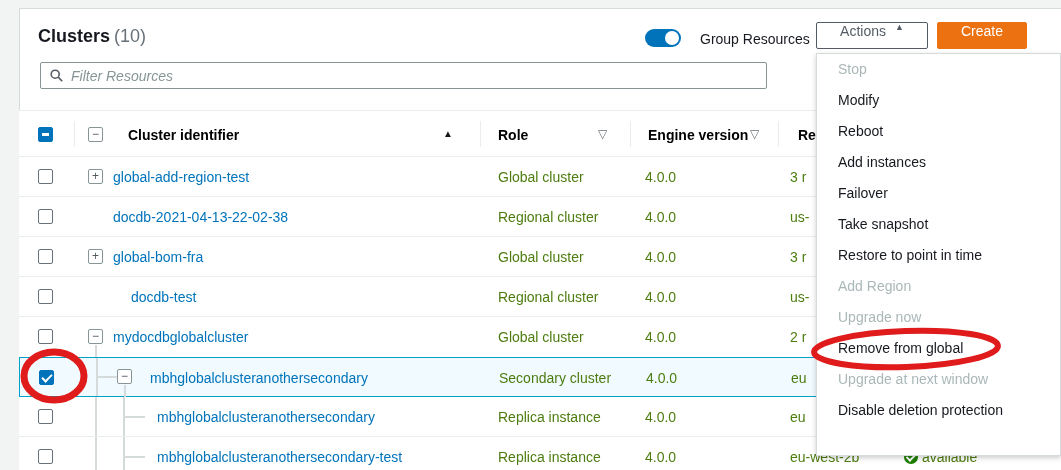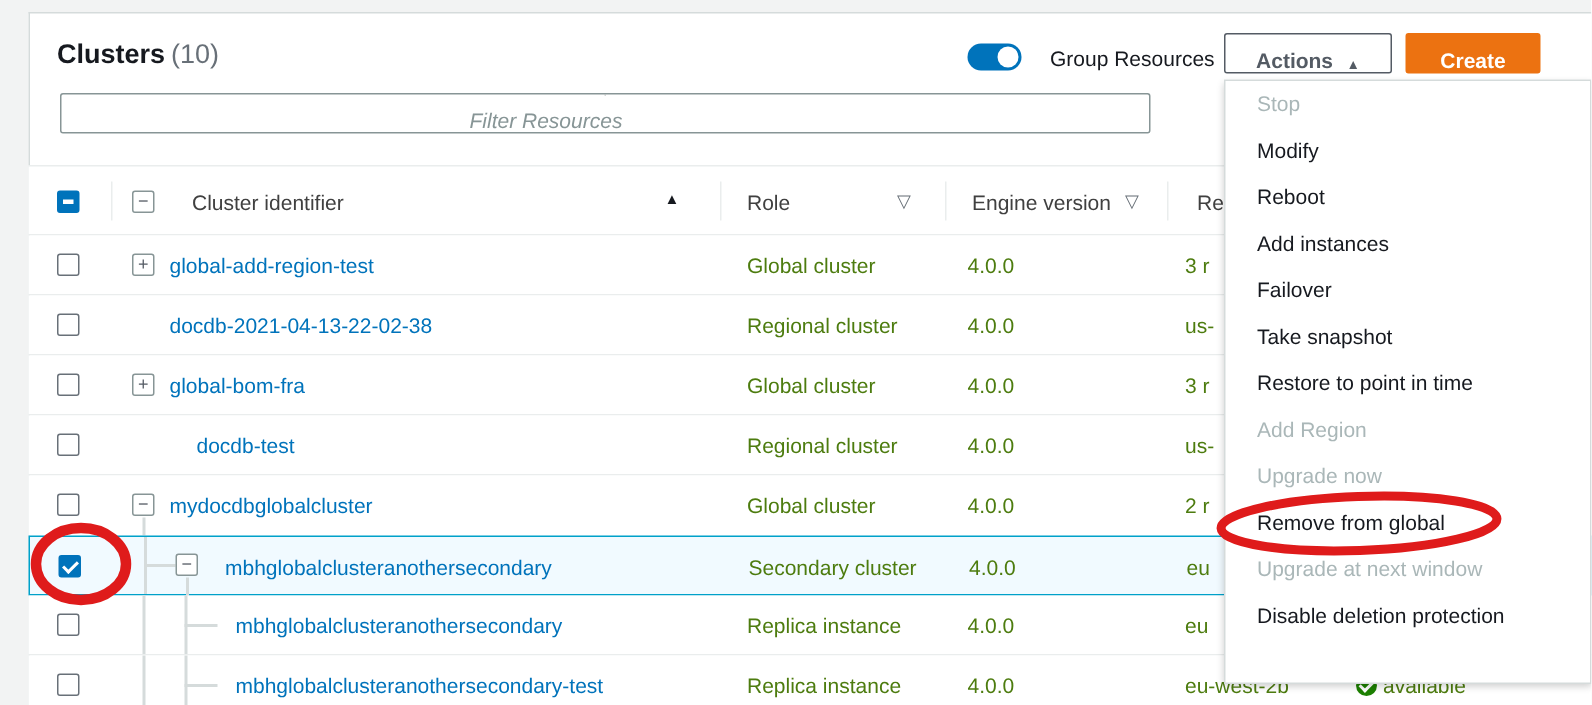--- a/index.html
+++ b/index.html
@@ -9,38 +9,38 @@
           background:#fff; border:1px solid #d5dbdb; border-right:none; border-bottom:none; }
 
   
   .title { position:absolute; left:38px; top:26px; font-size:18px; font-weight:bold; color:#16191f; }
   .title .count { color:#687078; font-weight:normal; margin-left:4px; }
   .toggle { position:absolute; left:645px; top:29px; width:36px; height:18px; border-radius:9px;
             background:#0073bb; cursor:pointer; }
   .toggle::after { content:""; position:absolute; right:2px; top:2px; width:14px; height:14px;
                    border-radius:50%; background:#fff; }
   .toggle-label { position:absolute; left:700px; top:31px; font-size:14px; color:#16191f; }
-  .btn { position:absolute; top:22px; height:27px; font-size:14px; font-weight:bold; border-radius:2px;
-         display:flex; align-items:flex-end; justify-content:center; cursor:pointer; }
+  .btn { position:absolute; top:22px; height:27px; font-size:14px; font-weight:normal; border-radius:2px;
+         display:flex; align-items:flex-start; justify-content:center; cursor:pointer; }
   .btn-actions { left:816px; width:112px; background:#fff; border:1px solid #545b64; color:#545b64; gap:9px; }
   .btn-actions .caret { font-size:9px; line-height:9px; }
   .btn-create { left:937px; width:90px; background:#ec7211; border:1px solid #ec7211; color:#fff; }
 
   
   .search { position:absolute; left:40px; top:62px; width:727px; height:27px; background:#fff;
             border:1px solid #879596; border-radius:2px; display:flex; align-items:center;
-            padding:0 9px; gap:8px;flex-direction:column; }
+            padding:0 9px; gap:8px; }
   .finput { flex:1; border:none; outline:none; font-size:14px; color:#16191f;
             font-family:"Liberation Sans", sans-serif; background:transparent; }
   .finput::placeholder { color:#879596; font-style:italic; }
 
   
   .thead { position:absolute; left:19px; top:110px; width:1042px; height:47px; background:#fff;
            border-top:1px solid #eaeded; border-bottom:1px solid #eaeded; }
-  .thead .hlabel { position:absolute; top:16px; font-size:14px; font-weight:normal; color:#404040; cursor:pointer; }
+  .thead .hlabel { position:absolute; top:16px; font-size:14px; font-weight:bold; color:#000000; cursor:pointer; }
   .vsep { position:absolute; top:10px; width:1px; height:26px; background:#eaeded; }
   .sorticon { position:absolute; top:17px; font-size:10px; color:#16191f; }
   .filtericon { position:absolute; top:16px; font-size:12px; color:#687078; cursor:pointer; }
 
   
   .cb { position:absolute; left:19px; top:12px; width:15px; height:15px; background:#fff;
         border:1px solid #687078; border-radius:2px; cursor:pointer; }
   .cb.indet, .cb.checked { background:#0073bb; border-color:#0073bb; }
   .cb.indet::after { content:""; position:absolute; left:3px; top:5px; width:7px; height:3px; background:#fff; }
   .cb.checked::after { content:""; position:absolute; left:4px; top:1px; width:4px; height:8px;

